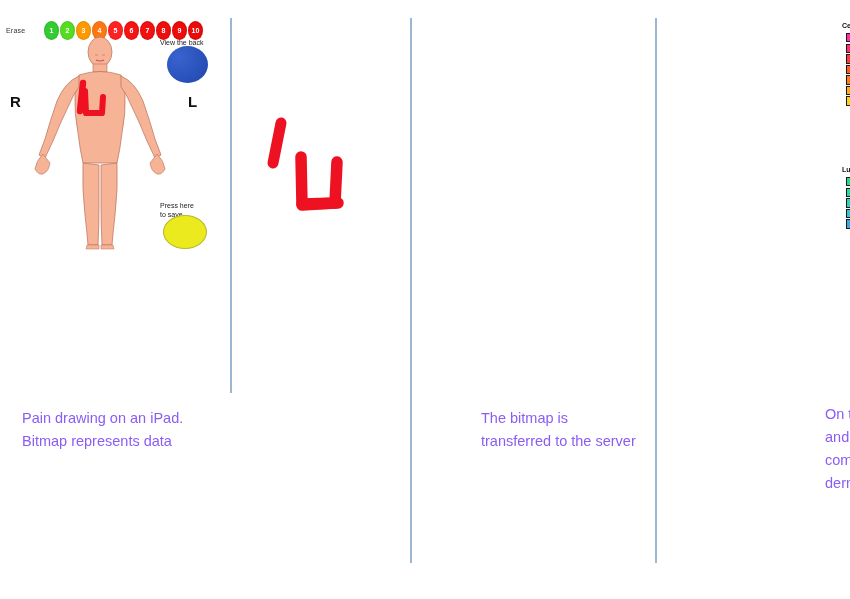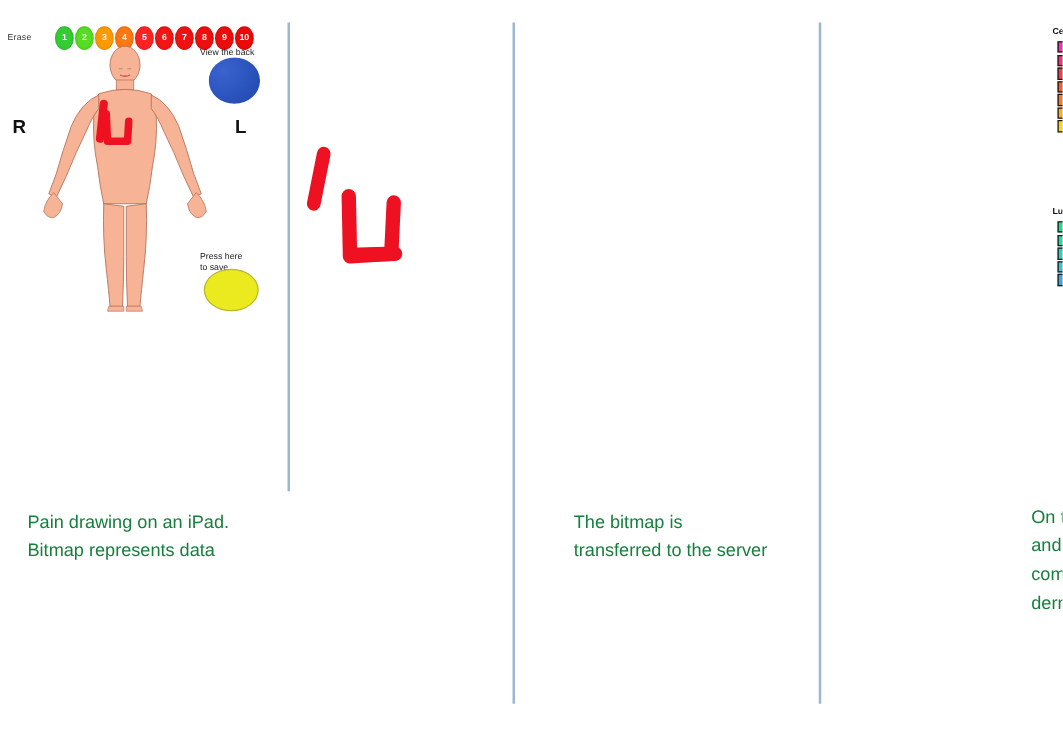--- a/index.html
+++ b/index.html
@@ -21,35 +21,35 @@
   #view-back-btn{left:167px;top:46px;width:41px;height:37px;background:#2a52be;
       background-image:radial-gradient(circle at 30% 30%, #3a63cf, #1f46ad);}
   #save-btn{left:163px;top:215px;width:42px;height:32px;background:#eaea1e;border:1px solid #b8b82a;}
   .side-letter{position:absolute;font-size:15px;font-weight:bold;color:#111;}
 
   
   .figure{position:absolute;}
   .fig-svg{display:block;}
 
   
-  #panel2{left:216px;width:212px;border-radius:23px;}
+  #panel2{left:238px;width:212px;border-radius:23px;}
 
   
   #panel3{left:412px;width:243px;}
   .derm-title{position:absolute;font-size:7px;font-weight:bold;color:#111;}
   .derm-col{position:absolute;display:flex;flex-direction:column;gap:1.2px;}
   .derm-chip{width:19px;height:7.4px;border:1px solid #1a1a1a;font-size:4.6px;
              color:#1a1a1a;display:flex;align-items:center;justify-content:center;
              line-height:1;font-weight:bold;}
 
   
   #panel4{left:657px;width:193px;}
 
   
-  .caption{position:absolute;font-size:14.5px;line-height:23px;color:#15803d;}
+  .caption{position:absolute;font-size:14.5px;line-height:23px;color:#8b5cf6;}
   #cap1{left:22px;top:407px;width:200px;}
   #cap2{left:243px;top:407px;width:160px;}
   #cap3{left:413px;top:403px;width:235px;}
 </style>
 </head>
 <body>
 
 <div class="divider" style="left:230px;top:18px;height:375px;"></div>
 <div class="divider" style="left:410px;top:18px;height:545px;"></div>
 <div class="divider" style="left:655px;top:18px;height:545px;"></div>

